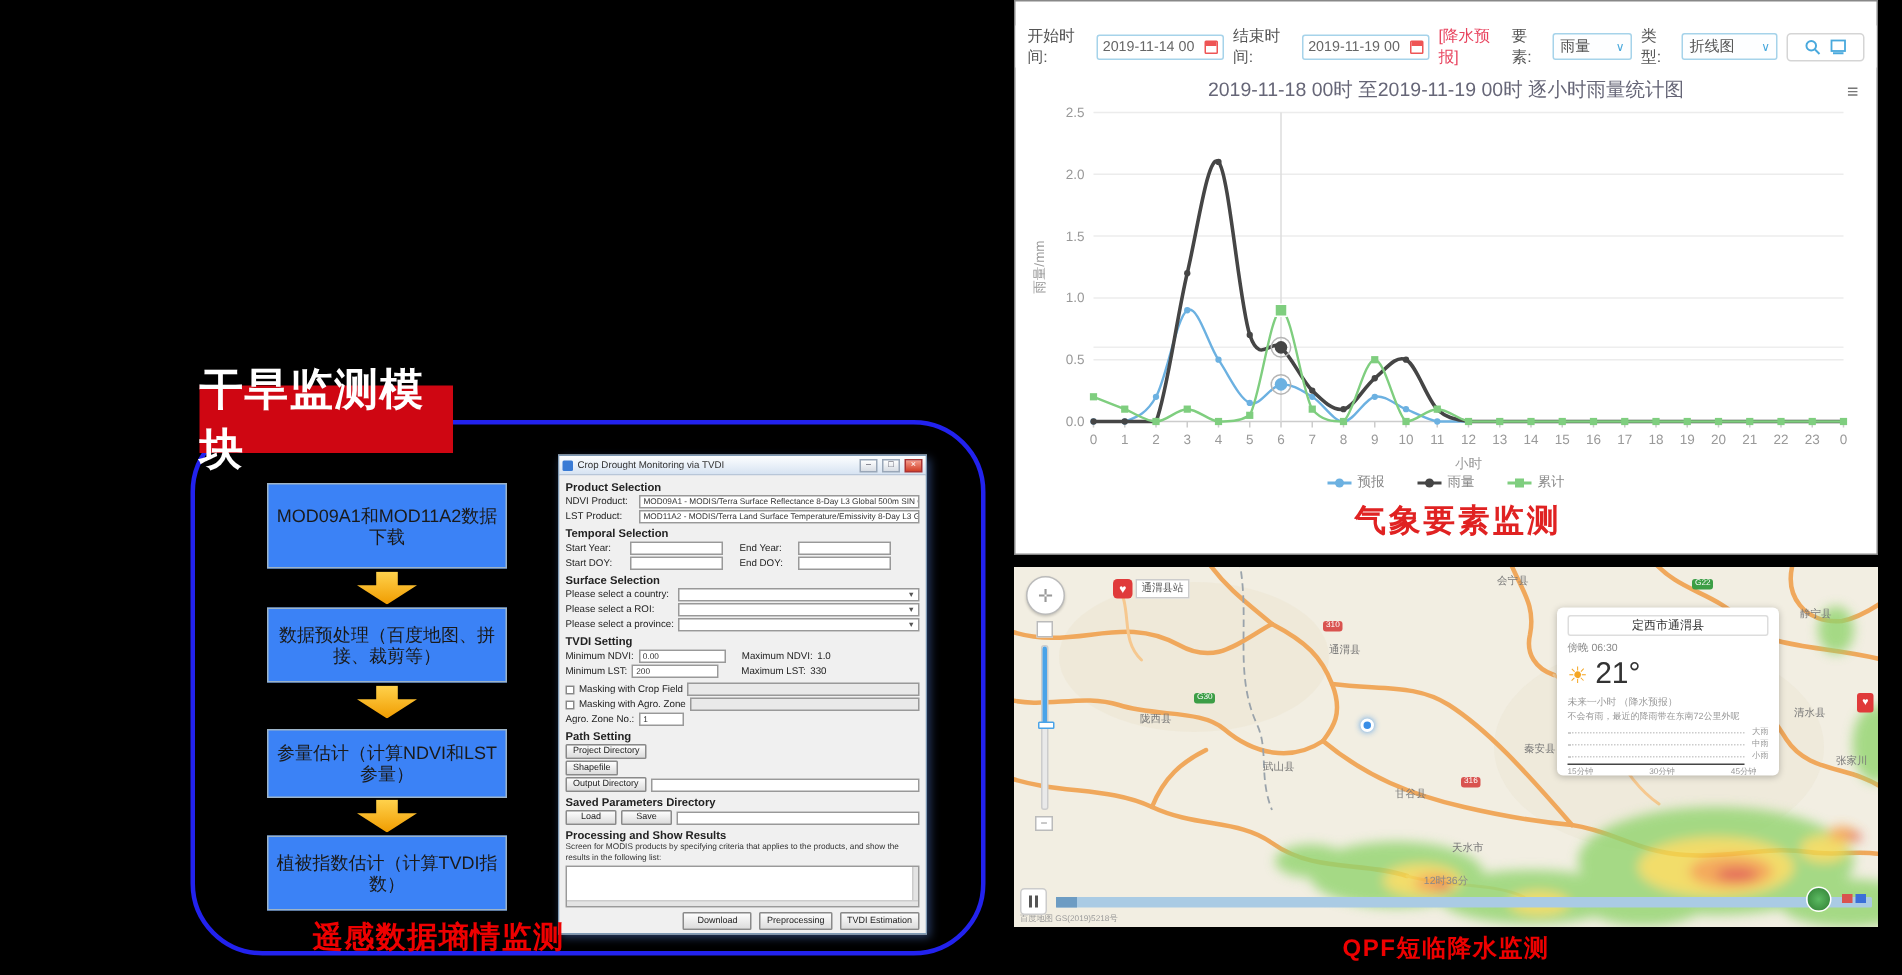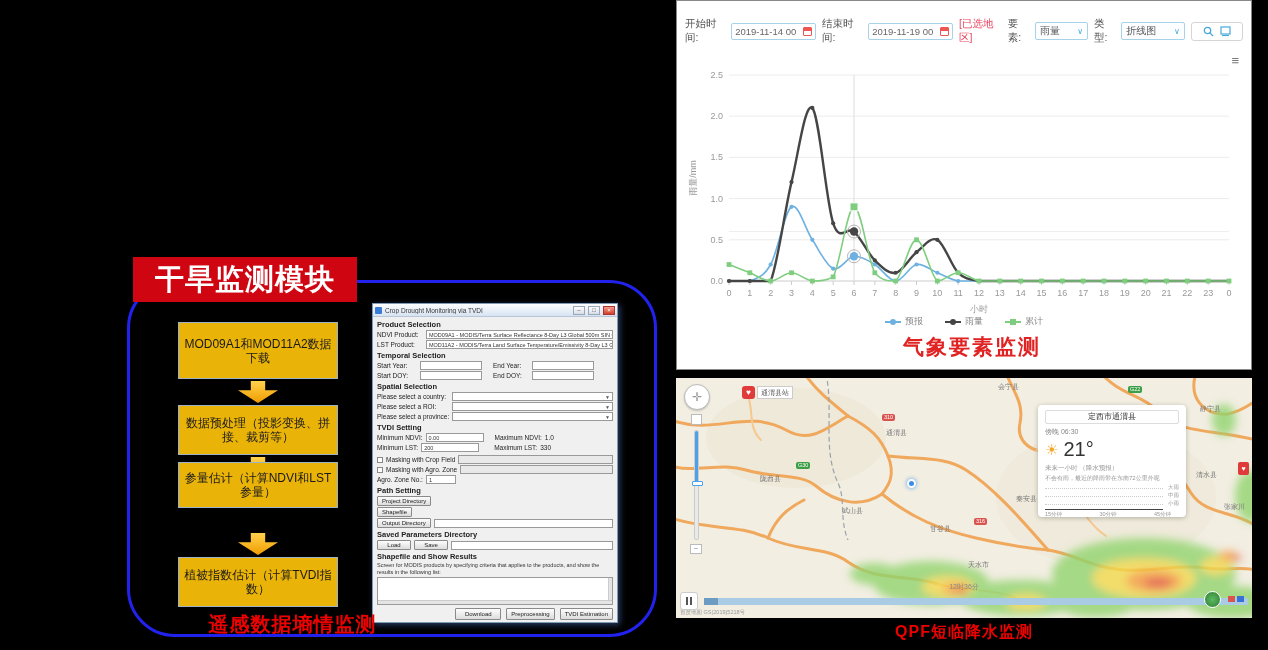--- a/index.html
+++ b/index.html
@@ -2,22 +2,22 @@
 <html><head>
 <meta charset="utf-8">
 <style>
   * { margin:0; padding:0; box-sizing:border-box; }
   html,body { width:1268px; height:650px; background:#000; font-family:"Liberation Sans", sans-serif; overflow:hidden; }
   .abs { position:absolute; }
   #stage { position:relative; width:1268px; height:650px; background:#000; }
 
   
   #flow-outline { left:127px; top:280px; width:530px; height:357px; border:3px solid #2222ee; border-radius:48px; }
-  #flow-title { left:133px; top:257px; width:224px; height:45px; background:#cf0612; color:#fff; font-size:29px; font-weight:bold; display:flex; align-items:center; justify-content:center; letter-spacing:1px; z-index:5; }
-  .flow-box { left:178px; width:160px; background:#eab308; border:1px solid #9db4c8; color:#1a1a1a; font-size:12px; line-height:14px; display:flex; align-items:center; justify-content:center; text-align:center; padding:2px 4px; z-index:4; }
+  #flow-title { left:133px; top:257px; width:169px; height:45px; background:#cf0612; color:#fff; font-size:29px; font-weight:bold; display:flex; align-items:center; justify-content:center; letter-spacing:1px; z-index:5; }
+  .flow-box { left:178px; width:160px; background:#3b82f6; border:1px solid #9db4c8; color:#1a1a1a; font-size:12px; line-height:14px; display:flex; align-items:center; justify-content:center; text-align:center; padding:2px 4px; z-index:4; }
   .flow-arrow { left:238px; width:40px; height:22px; background:linear-gradient(#ffd24d,#f09c00); clip-path:polygon(32% 0,68% 0,68% 42%,100% 42%,50% 100%,0 42%,32% 42%); z-index:4; }
   #flow-caption { left:175px; top:611px; width:235px; text-align:center; color:#ee0000; font-size:20px; font-weight:bold; z-index:6; letter-spacing:1px; }
 
   
   #tvdi { left:372px; top:303px; width:246px; height:320px; background:#f0f0f0; border:1px solid #7f9ab5; box-shadow:2px 2px 6px rgba(80,120,200,.5); z-index:4; font-size:6.5px; color:#222; display:flex; flex-direction:column; }
   #tvdi-titlebar { height:13px; background:linear-gradient(#fdfeff,#d7e3f2); border-bottom:1px solid #b8c6d8; display:flex; align-items:center; padding:0 2px; gap:3px; }
   #tvdi-titlebar .t-icon { width:7px; height:7px; background:#3a7bd5; border-radius:1px; }
   #tvdi-titlebar .t-text { flex:1; font-size:6.5px; color:#333; white-space:nowrap; overflow:hidden; }
   .winbtn { width:12px; height:9px; border:1px solid #9aa7b8; background:linear-gradient(#fff,#d8dde4); font-size:6px; line-height:7px; text-align:center; color:#445; }
   .winbtn.close { background:linear-gradient(#f49a8a,#d2402a); color:#fff; border-color:#a33; }
@@ -101,23 +101,23 @@
 </head>
 <body>
 
 <div id="stage">
 
   <div class="abs" id="flow-outline"></div>
   <div class="abs" id="flow-title">干旱监测模块</div>
 
   <div class="abs flow-box" style="top:322px;height:57px;">MOD09A1和MOD11A2数据下载</div>
   <div class="abs flow-arrow" style="top:381px;"></div>
-  <div class="abs flow-box" style="top:405px;height:50px;">数据预处理（投影变换、拼接、裁剪等）</div>
+  <div class="abs flow-box" style="top:405px;height:50px;">数据预处理（百度地图、拼接、裁剪等）</div>
   <div class="abs flow-arrow" style="top:457px;"></div>
-  <div class="abs flow-box" style="top:462px;height:46px;">参量估计（计算NDVI和LST参量）</div>
+  <div class="abs flow-box" style="top:486px;height:46px;">参量估计（计算NDVI和LST参量）</div>
   <div class="abs flow-arrow" style="top:533px;"></div>
   <div class="abs" id="flow-caption">遥感数据墒情监测</div>
   <div class="abs flow-box" style="top:557px;height:50px;">植被指数估计（计算TVDI指数）</div>
 
   <div class="abs" id="tvdi">
     <div id="tvdi-titlebar">
       <span class="t-icon"></span>
       <span class="t-text">Crop Drought Monitoring via TVDI</span>
       <span class="winbtn">–</span>
       <span class="winbtn">□</span>
@@ -143,21 +143,21 @@
         <span class="fld" style="width:62px"></span>
         <span style="width:36px;margin-left:8px">End Year:</span>
         <span class="fld" style="width:62px"></span>
       </div>
       <div class="frow">
         <span style="width:40px">Start DOY:</span>
         <span class="fld" style="width:62px"></span>
         <span style="width:36px;margin-left:8px">End DOY:</span>
         <span class="fld" style="width:62px"></span>
       </div>
-      <div class="sect">Spatial Selection</div>
+      <div class="sect">Surface Selection</div>
       <div class="frow">
         <span style="width:72px">Please select a country:</span>
         <span class="sel" style="flex:1">
             <span></span>
             <span class="car">▼</span>
           </span>
       </div>
       <div class="frow">
         <span style="width:72px">Please select a ROI:</span>
         <span class="sel" style="flex:1">
@@ -209,21 +209,21 @@
       <div class="frow">
         <span class="gbtn">Output Directory</span>
         <span class="fld" style="flex:1"></span>
       </div>
       <div class="sect">Saved Parameters Directory</div>
       <div class="frow">
         <span class="gbtn" style="min-width:34px;text-align:center">Load</span>
         <span class="gbtn" style="min-width:34px;text-align:center">Save</span>
         <span class="fld" style="flex:1"></span>
       </div>
-      <div class="sect">Shapefile and Show Results</div>
+      <div class="sect">Processing and Show Results</div>
       <div style="font-size:5.5px;line-height:7px;color:#333">Screen for MODIS products by specifying criteria that applies to the products, and show the results in the following list:</div>
       <div id="tvdi-list">
         <span class="vscroll"></span>
         <span class="hscroll"></span>
       </div>
       <div id="tvdi-actions">
         <span class="gbtn">Download</span>
         <span class="gbtn">Preprocessing</span>
         <span class="gbtn">TVDI Estimation</span>
       </div>
@@ -235,21 +235,21 @@
       <span>开始时间:</span>
       <span class="dtbox">
         <span class="v">2019-11-14 00</span>
         <span class="cal"></span>
       </span>
       <span>结束时间:</span>
       <span class="dtbox">
         <span class="v">2019-11-19 00</span>
         <span class="cal"></span>
       </span>
-      <span id="region-link">[已选地区]</span>
+      <span id="region-link">[降水预报]</span>
       <span>要素:</span>
       <span class="toolsel" style="width:58px">
         <span>雨量</span>
           <span class="car">∨</span>
       </span>
       <span>类型:</span>
       <span class="toolsel" style="width:70px">
         <span>折线图</span>
           <span class="car">∨</span>
       </span>
@@ -257,20 +257,21 @@
         <svg width="11" height="11" viewBox="0 0 11 11">
             <circle cx="4.5" cy="4.5" r="3.2" fill="none" stroke="#49a9dd" stroke-width="1.3"></circle>
             <line x1="7" y1="7" x2="10" y2="10" stroke="#49a9dd" stroke-width="1.3"></line>
           </svg>
         <svg width="11" height="11" viewBox="0 0 11 11">
             <rect x="1" y="1" width="9" height="7" fill="none" stroke="#49a9dd" stroke-width="1.2"></rect>
             <path d="M2 9.5 h7" stroke="#49a9dd" stroke-width="1.2"></path>
           </svg>
       </span>
     </div>
+    <div id="rain-title">2019-11-18 00时 至2019-11-19 00时 逐小时雨量统计图</div>
     <span id="rain-toolbox">≡</span>
     <div id="rain-chart-wrap">
       <svg id="rain-chart" width="560" height="250">
           <line x1="44" y1="216" x2="544" y2="216" stroke="#ccc" stroke-width="1"></line>
           <text x="38" y="219" text-anchor="end" font-size="9" fill="#999">0.0</text>
           <line x1="44" y1="174.8" x2="544" y2="174.8" stroke="#ececec" stroke-width="1"></line>
           <text x="38" y="177.8" text-anchor="end" font-size="9" fill="#999">0.5</text>
           <line x1="44" y1="133.6" x2="544" y2="133.6" stroke="#ececec" stroke-width="1"></line>
           <text x="38" y="136.6" text-anchor="end" font-size="9" fill="#999">1.0</text>
           <line x1="44" y1="92.4" x2="544" y2="92.4" stroke="#ececec" stroke-width="1"></line>

